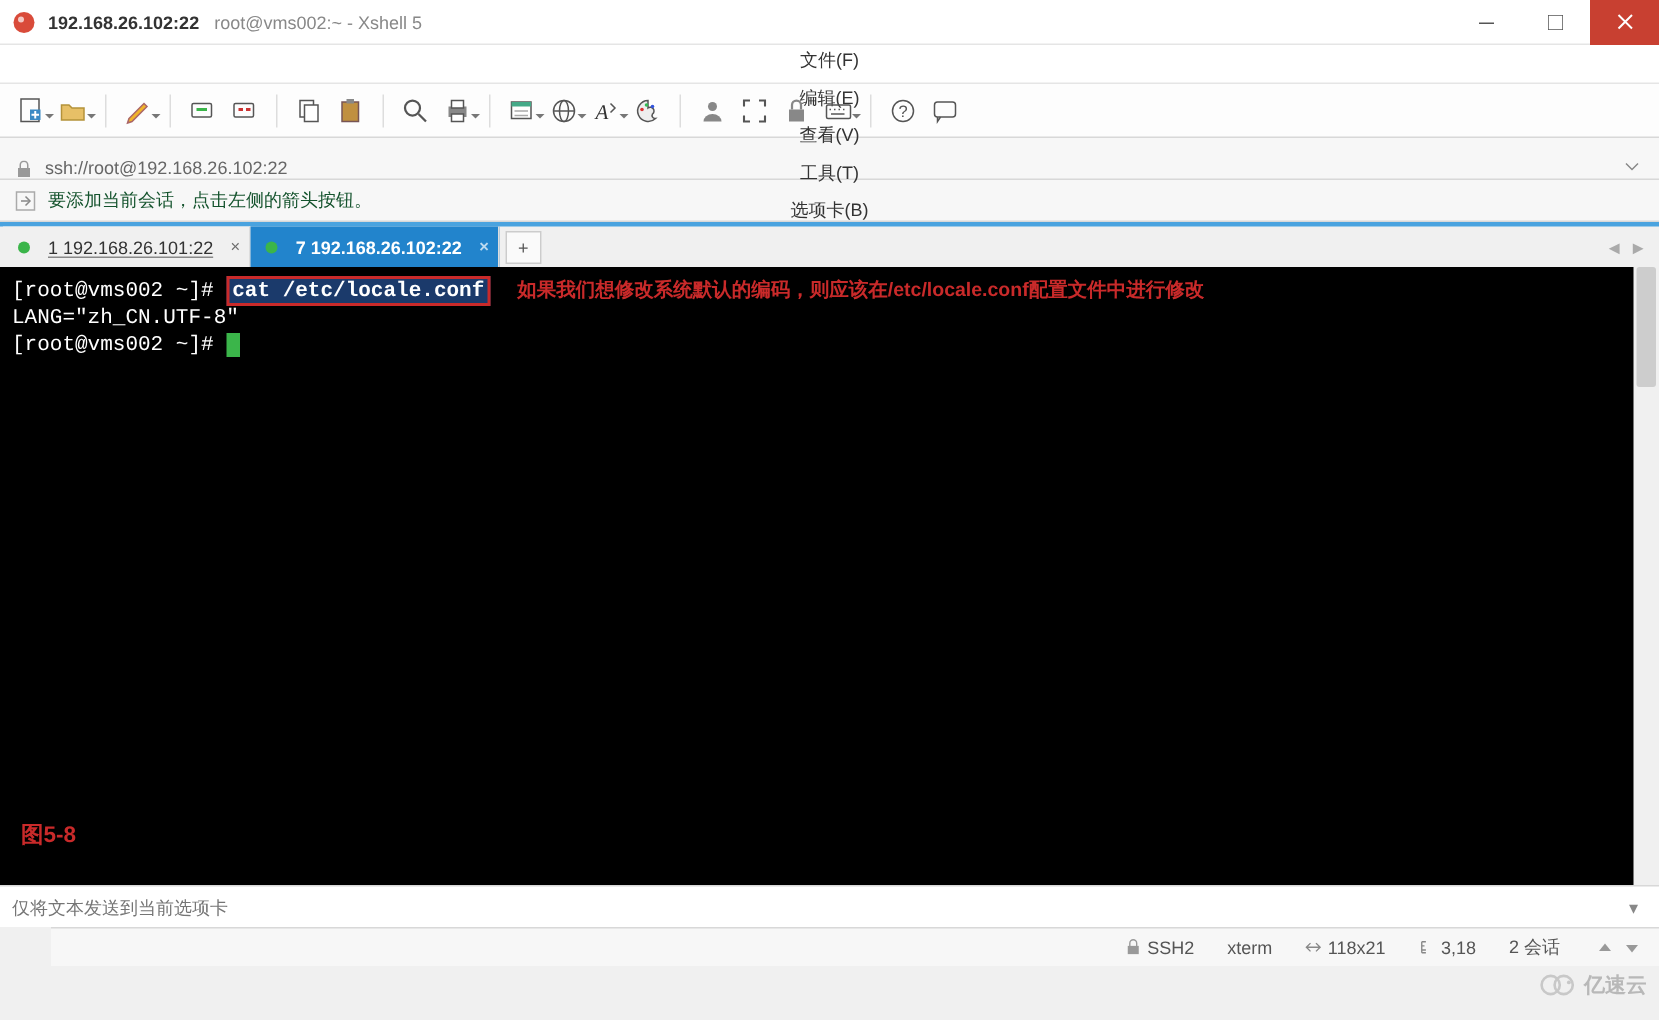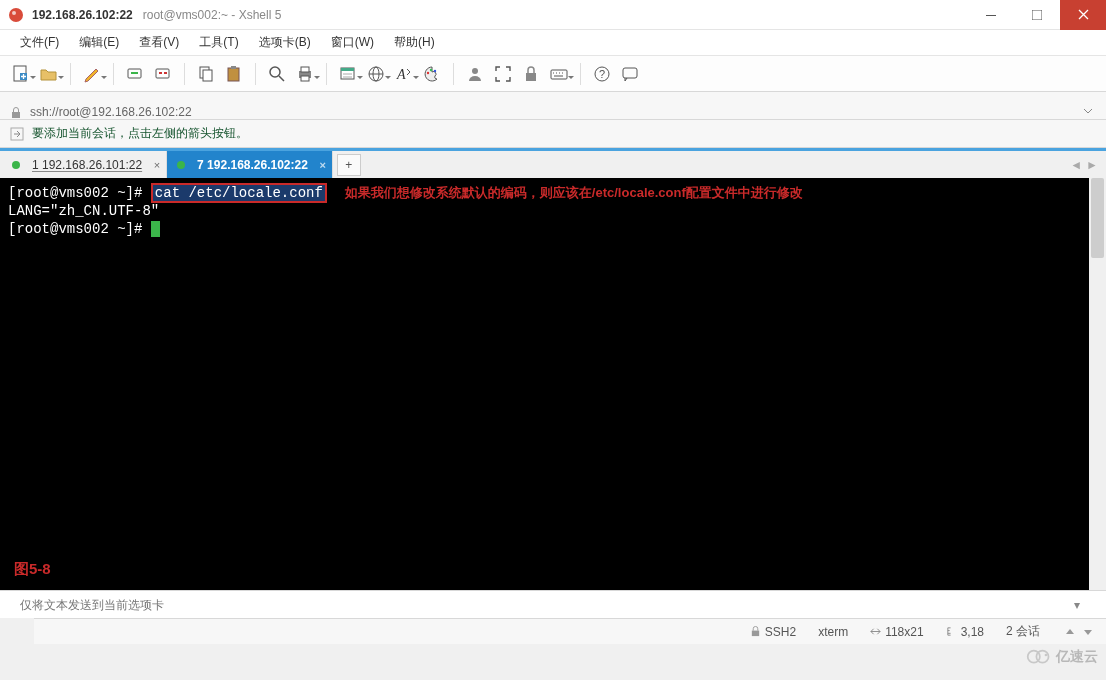--- a/index.html
+++ b/index.html
@@ -8,21 +8,21 @@
 
 .titlebar { height: 30px; background: #fff; display: flex; align-items: center; padding: 0 0 0 8px; border-bottom: 1px solid #e5e5e5; text-align: right; }
 .titlebar .app-icon { width: 16px; height: 16px; margin-right: 8px; }
 .titlebar .title-main { font-weight: bold; color: #333; margin-right: 10px; }
 .titlebar .title-sub { color: #888; }
 .titlebar .controls { margin-left: auto; display: flex; }
 .titlebar .controls .ctrl { width: 46px; height: 30px; display: flex; align-items: center; justify-content: center; color: #555; }
 .titlebar .controls .ctrl.close { background: #c84031; color: #fff; }
 
 
-.menubar { height: 26px; background: #fff; display: flex; align-items: center; padding: 0 12px; gap: 4px; border-bottom: 1px solid #e5e5e5; }
+.menubar { height: 26px; background: #fff; display: flex; align-items: center; padding: 0 12px; gap: 4px; border-bottom: 1px solid #e5e5e5; flex-direction: column; }
 .menubar .item { padding: 2px 8px; color: #333; cursor: default; }
 
 
 .toolbar { height: 36px; background: #fdfdfd; display: flex; align-items: center; padding: 0 10px; gap: 6px; border-bottom: 1px solid #d8d8d8; }
 .tb-btn { width: 22px; height: 22px; display: flex; align-items: center; justify-content: center; color: #555; position: relative; }
 .tb-btn.dd::after { content: ""; position: absolute; right: -4px; bottom: 3px; border: 3px solid transparent; border-top-color: #777; }
 .tb-sep { width: 1px; height: 22px; background: #ddd; margin: 0 4px; }
 
 
 .addrbar { height: 28px; background: #f7f7f7; display: flex; align-items: flex-end; padding: 0 10px; border-bottom: 1px solid #d8d8d8; color: #666; gap: 8px; }
@@ -40,27 +40,27 @@
 .tab .dot { width: 8px; height: 8px; border-radius: 50%; background: #3bb54a; }
 .tab .x { position: absolute; right: 6px; font-size: 11px; color: inherit; opacity: 0.7; }
 .tab-add { width: 24px; height: 22px; display: flex; align-items: center; justify-content: center; border: 1px solid #ccc; margin-left: 4px; background: #fafafa; color: #555; }
 .tab-nav { position: absolute; right: 8px; display: flex; gap: 4px; color: #aaa; }
 
 
 .terminal { background: #000; color: #fff; font-family: Consolas, "Courier New", monospace; font-size: 14px; line-height: 18px; padding: 6px 8px; height: 412px; position: relative; overflow: hidden; }
 .terminal .scrollbar { position: absolute; right: 0; top: 0; width: 17px; height: 100%; background: #f0f0f0; }
 .terminal .scrollbar .thumb { position: absolute; top: 0; left: 2px; width: 13px; height: 80px; background: #cdcdcd; border-radius: 2px; }
 .terminal .line { white-space: pre; }
-.terminal .cmd-hl { background: #1b3a6b; border: 2px solid #c92a2a; color: #fff; padding: 0 2px; }
+.terminal .cmd-hl { background: #1b3a6b; border: 2px solid #c92a2a; color: #fff; padding: 0 2px; font-weight: bold; }
 .terminal .annot { color: #c92a2a; font-weight: bold; margin-left: 18px; font-family: "Microsoft YaHei", sans-serif; font-size: 13px; }
 .terminal .cursor { display: inline-block; width: 9px; height: 16px; background: #3bb54a; vertical-align: text-bottom; }
-.terminal .fig-label { position: absolute; left: 14px; bottom: 12px; color: #c92a2a; font-weight: bold; font-family: "Microsoft YaHei", sans-serif; font-size: 15px; }
-
-
-.sendbar { height: 28px; background: #fff; border-top: 1px solid #d8d8d8; display: flex; align-items: center; padding: 0 20px; color: #888; }
+.terminal .fig-label { position: absolute; left: 14px; bottom: 24px; color: #c92a2a; font-weight: bold; font-family: "Microsoft YaHei", sans-serif; font-size: 15px; }
+
+
+.sendbar { height: 28px; background: #fff; border-top: 1px solid #d8d8d8; display: flex; align-items: center; padding: 0 8px; color: #888; }
 .sendbar input { border: none; outline: none; flex: 1; font-size: 12px; color: #444; background: transparent; }
 .sendbar .sb-drop { width: 18px; color: #888; text-align: center; }
 
 .statusbar { height: 26px; background: #f7f7f7; border-top: 1px solid #d8d8d8; display: flex; align-items: center; padding: 0 10px; color: #555; gap: 22px; justify-content: flex-end; font-size: 12px; margin-left: 34px; }
 .statusbar .seg { display: flex; align-items: center; gap: 4px; }
 .statusbar .seg svg { width: 11px; height: 11px; }
 .statusbar .arrows { display: flex; gap: 2px; }
 .statusbar .arrows .arr { width: 16px; height: 16px; display:flex; align-items:center; justify-content:center; color:#888;}
 
 

